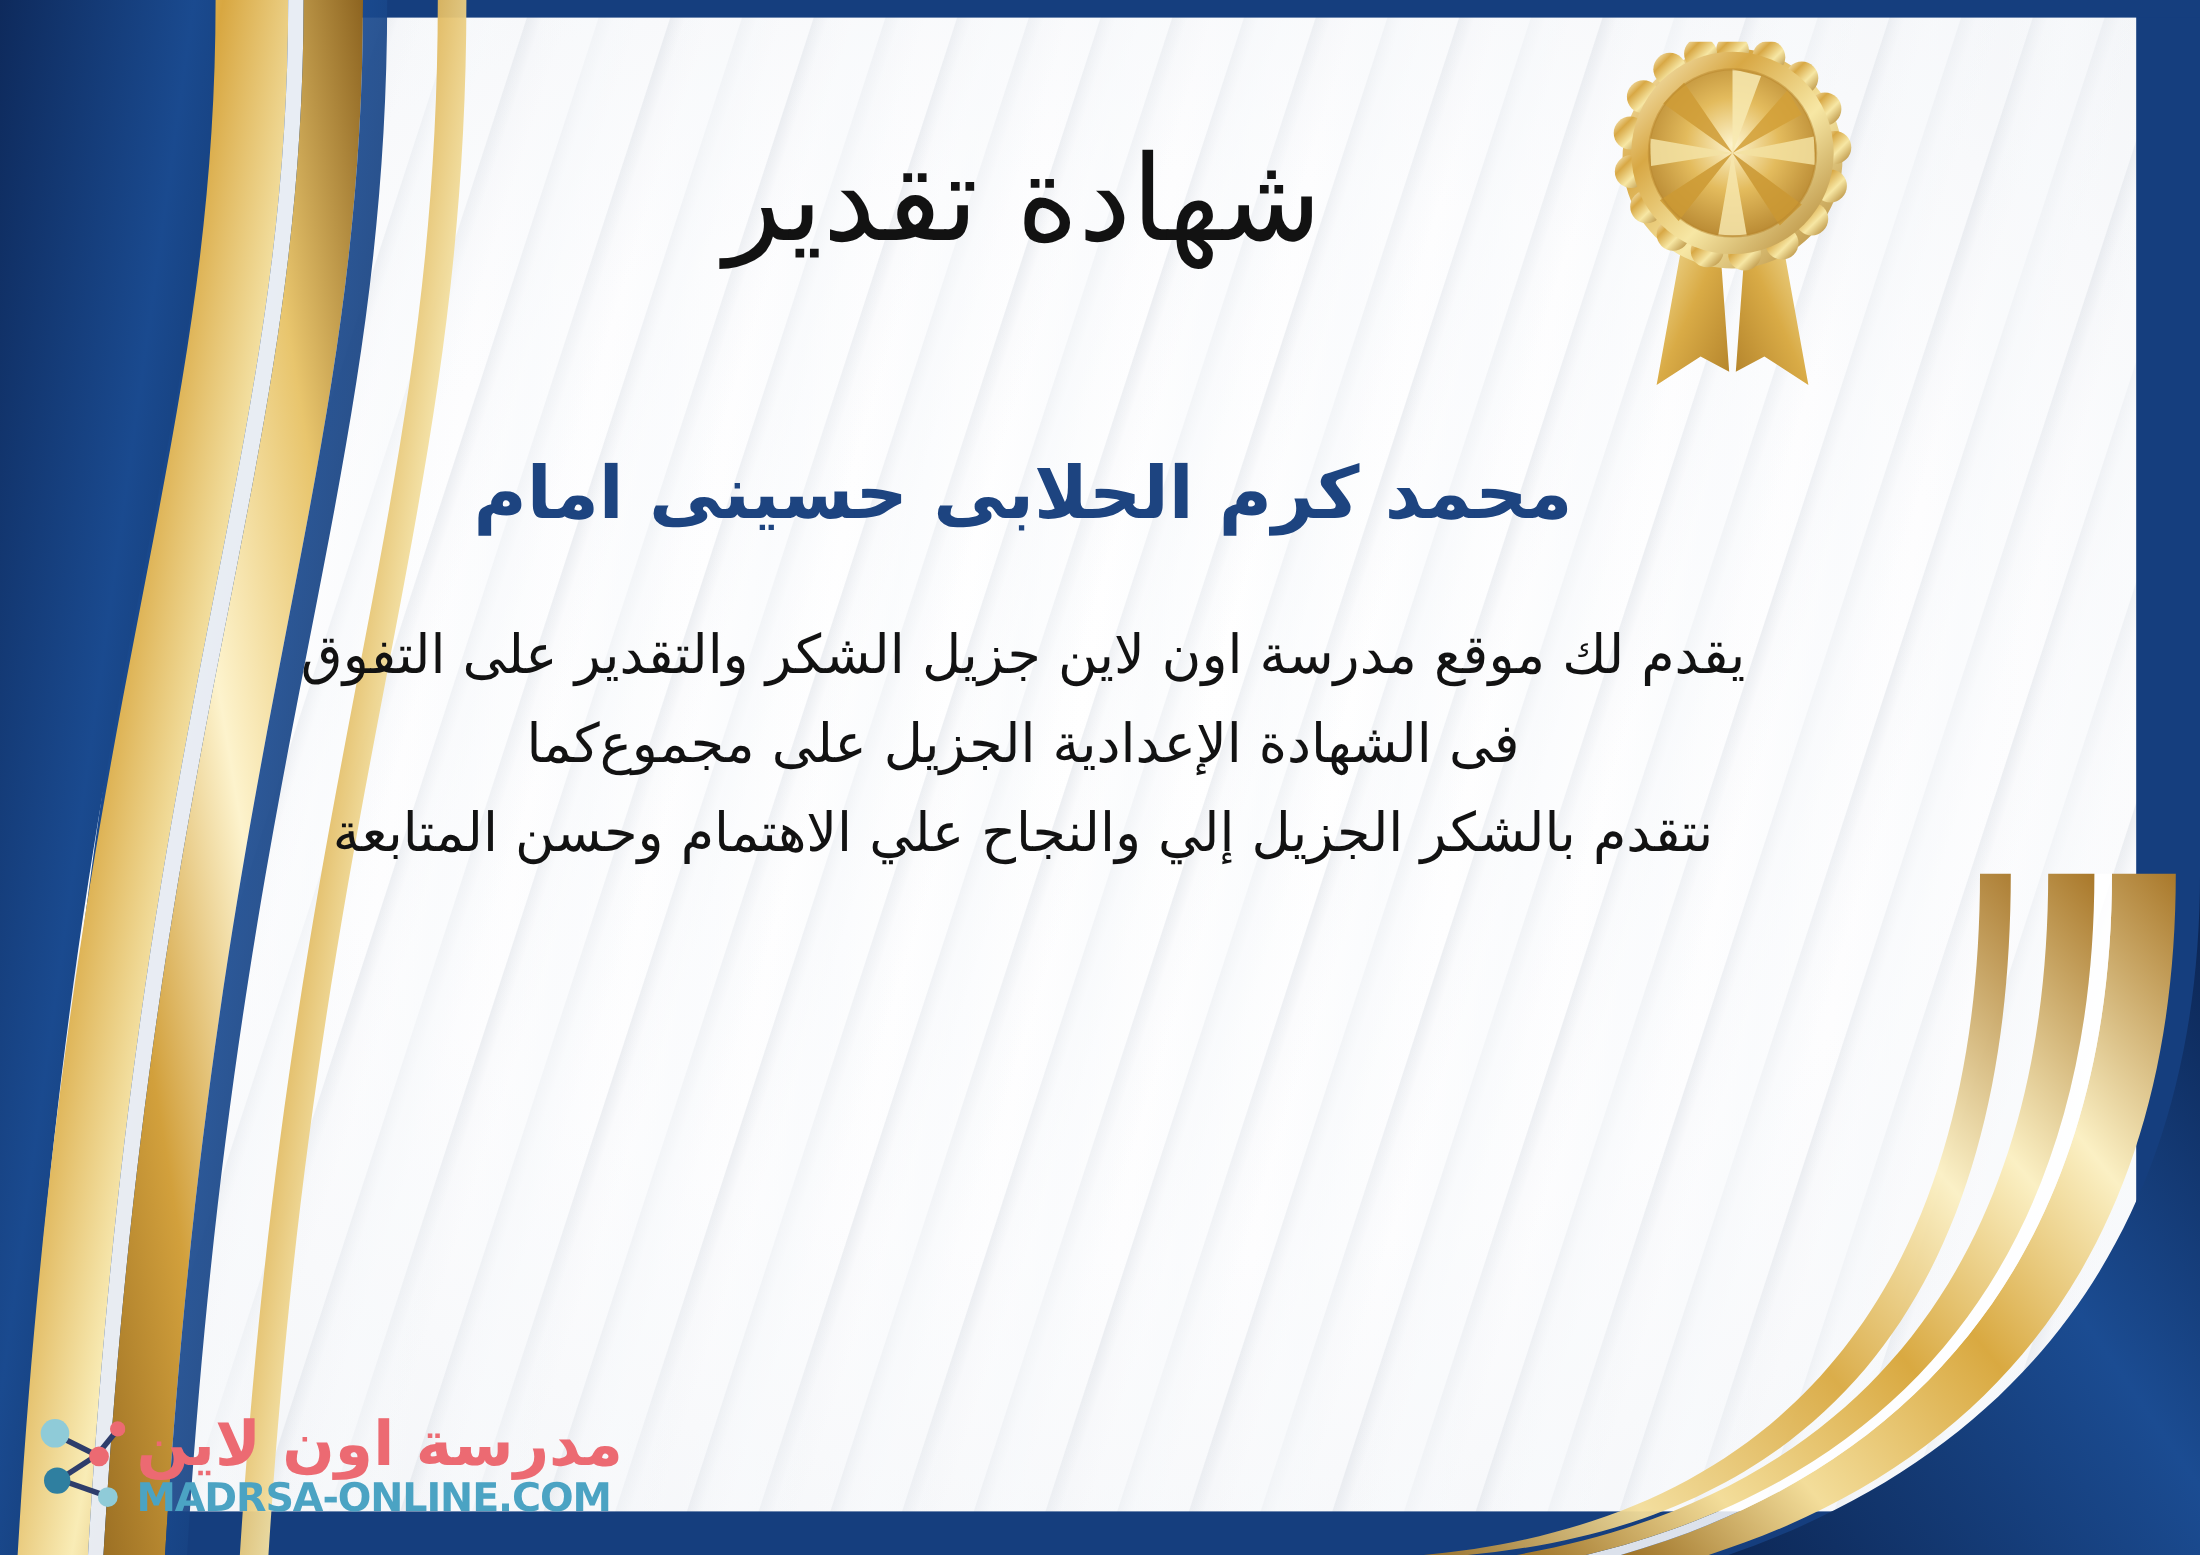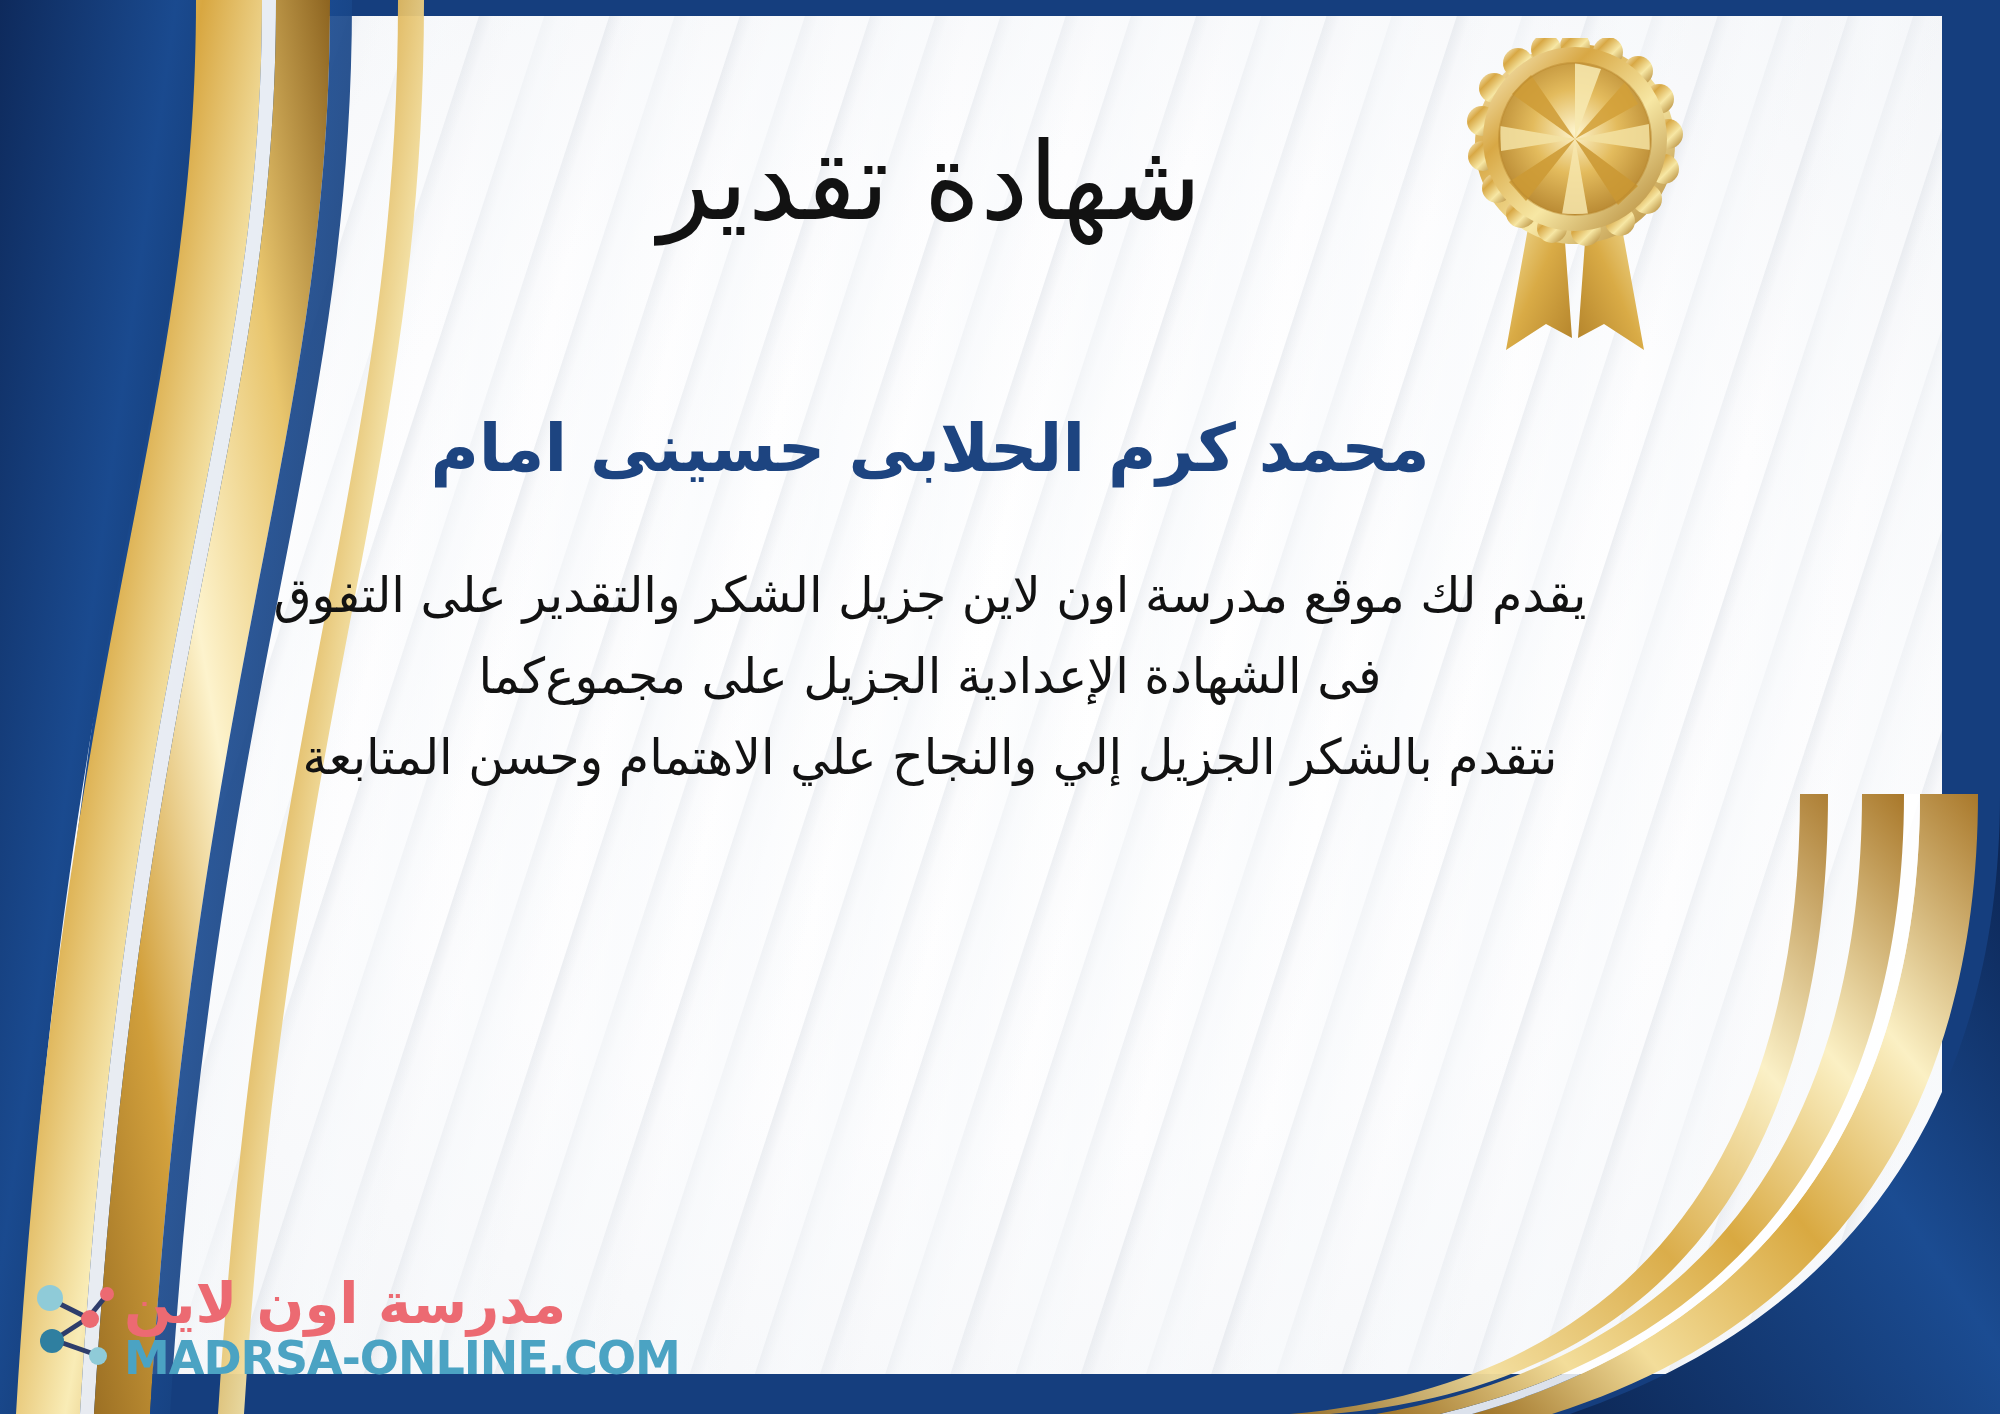--- a/index.html
+++ b/index.html
@@ -163,21 +163,21 @@
   .brand-ar {
     font-size:56px;
     font-weight:700;
     color:#ec6a72;
     line-height:1.05;
     direction:rtl;
     white-space:nowrap;
     margin-top:13px;
   }
   .brand-url {
-    font-size:46px;
+    font-size:36px;
     font-weight:700;
     color:#4ba3c3;
     line-height:1.05;
     letter-spacing:-1px;
     font-family:"DejaVu Sans", sans-serif;
     white-space:nowrap;
     direction:ltr;
   }
   .brand-mark { width:86px; height:96px; flex:none; }
 </style>

